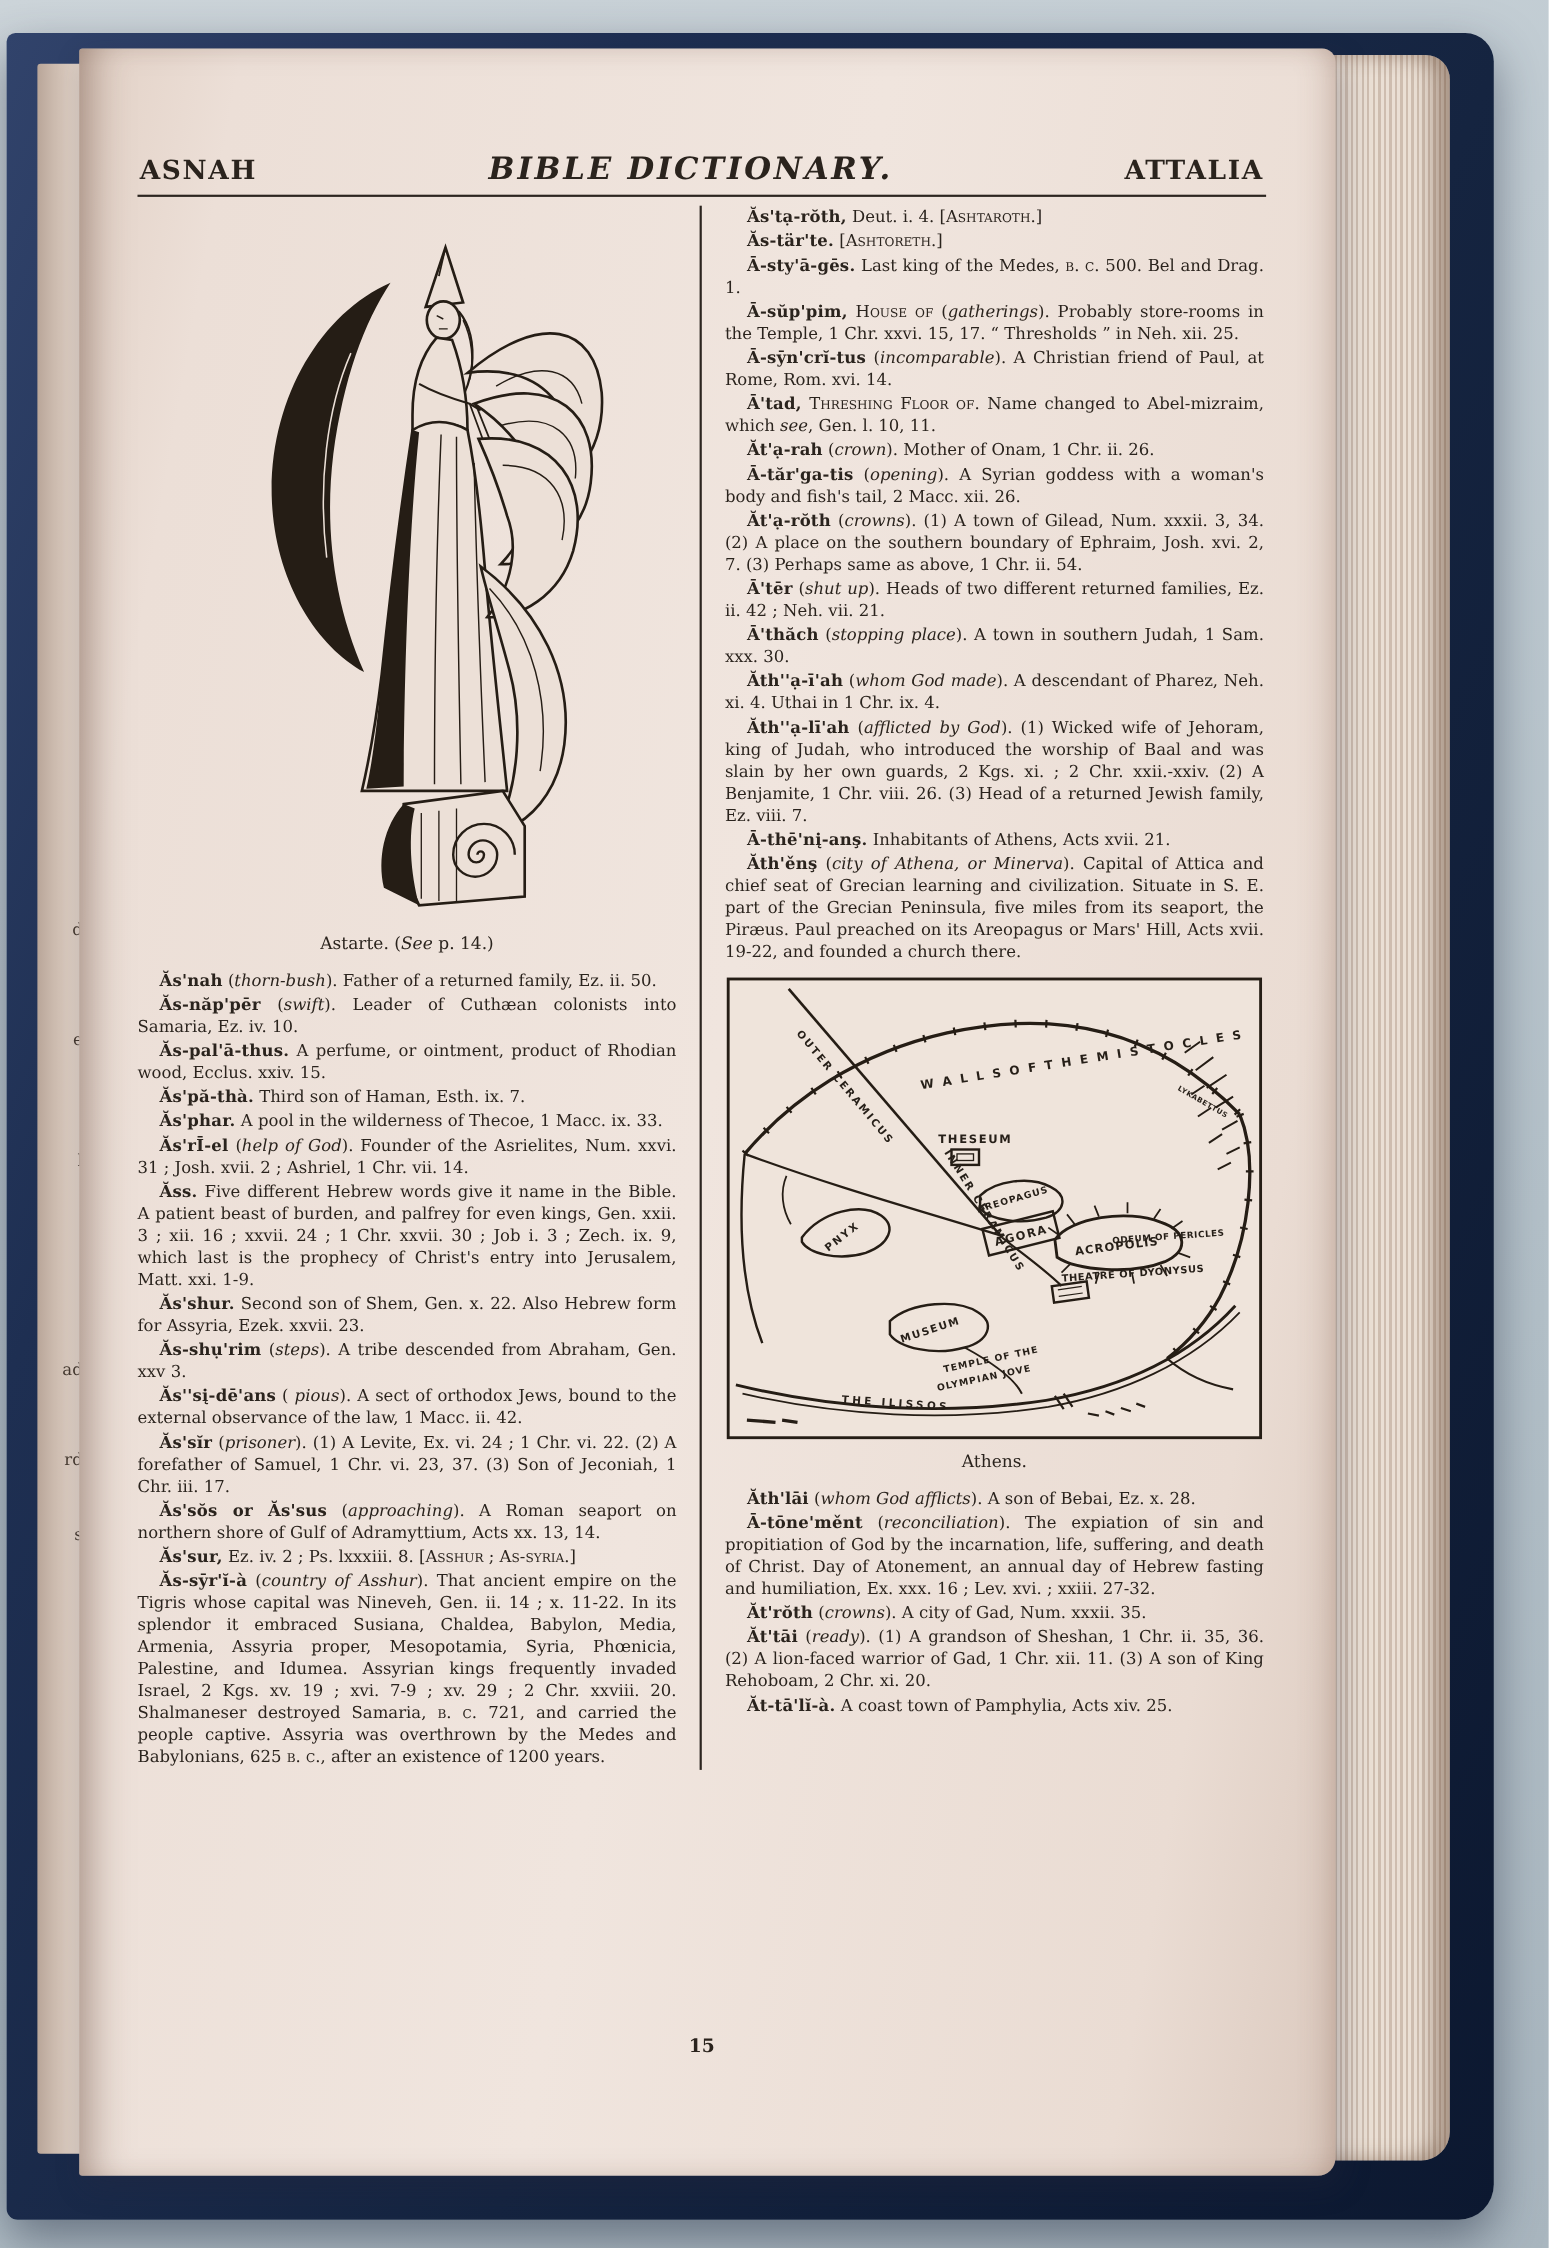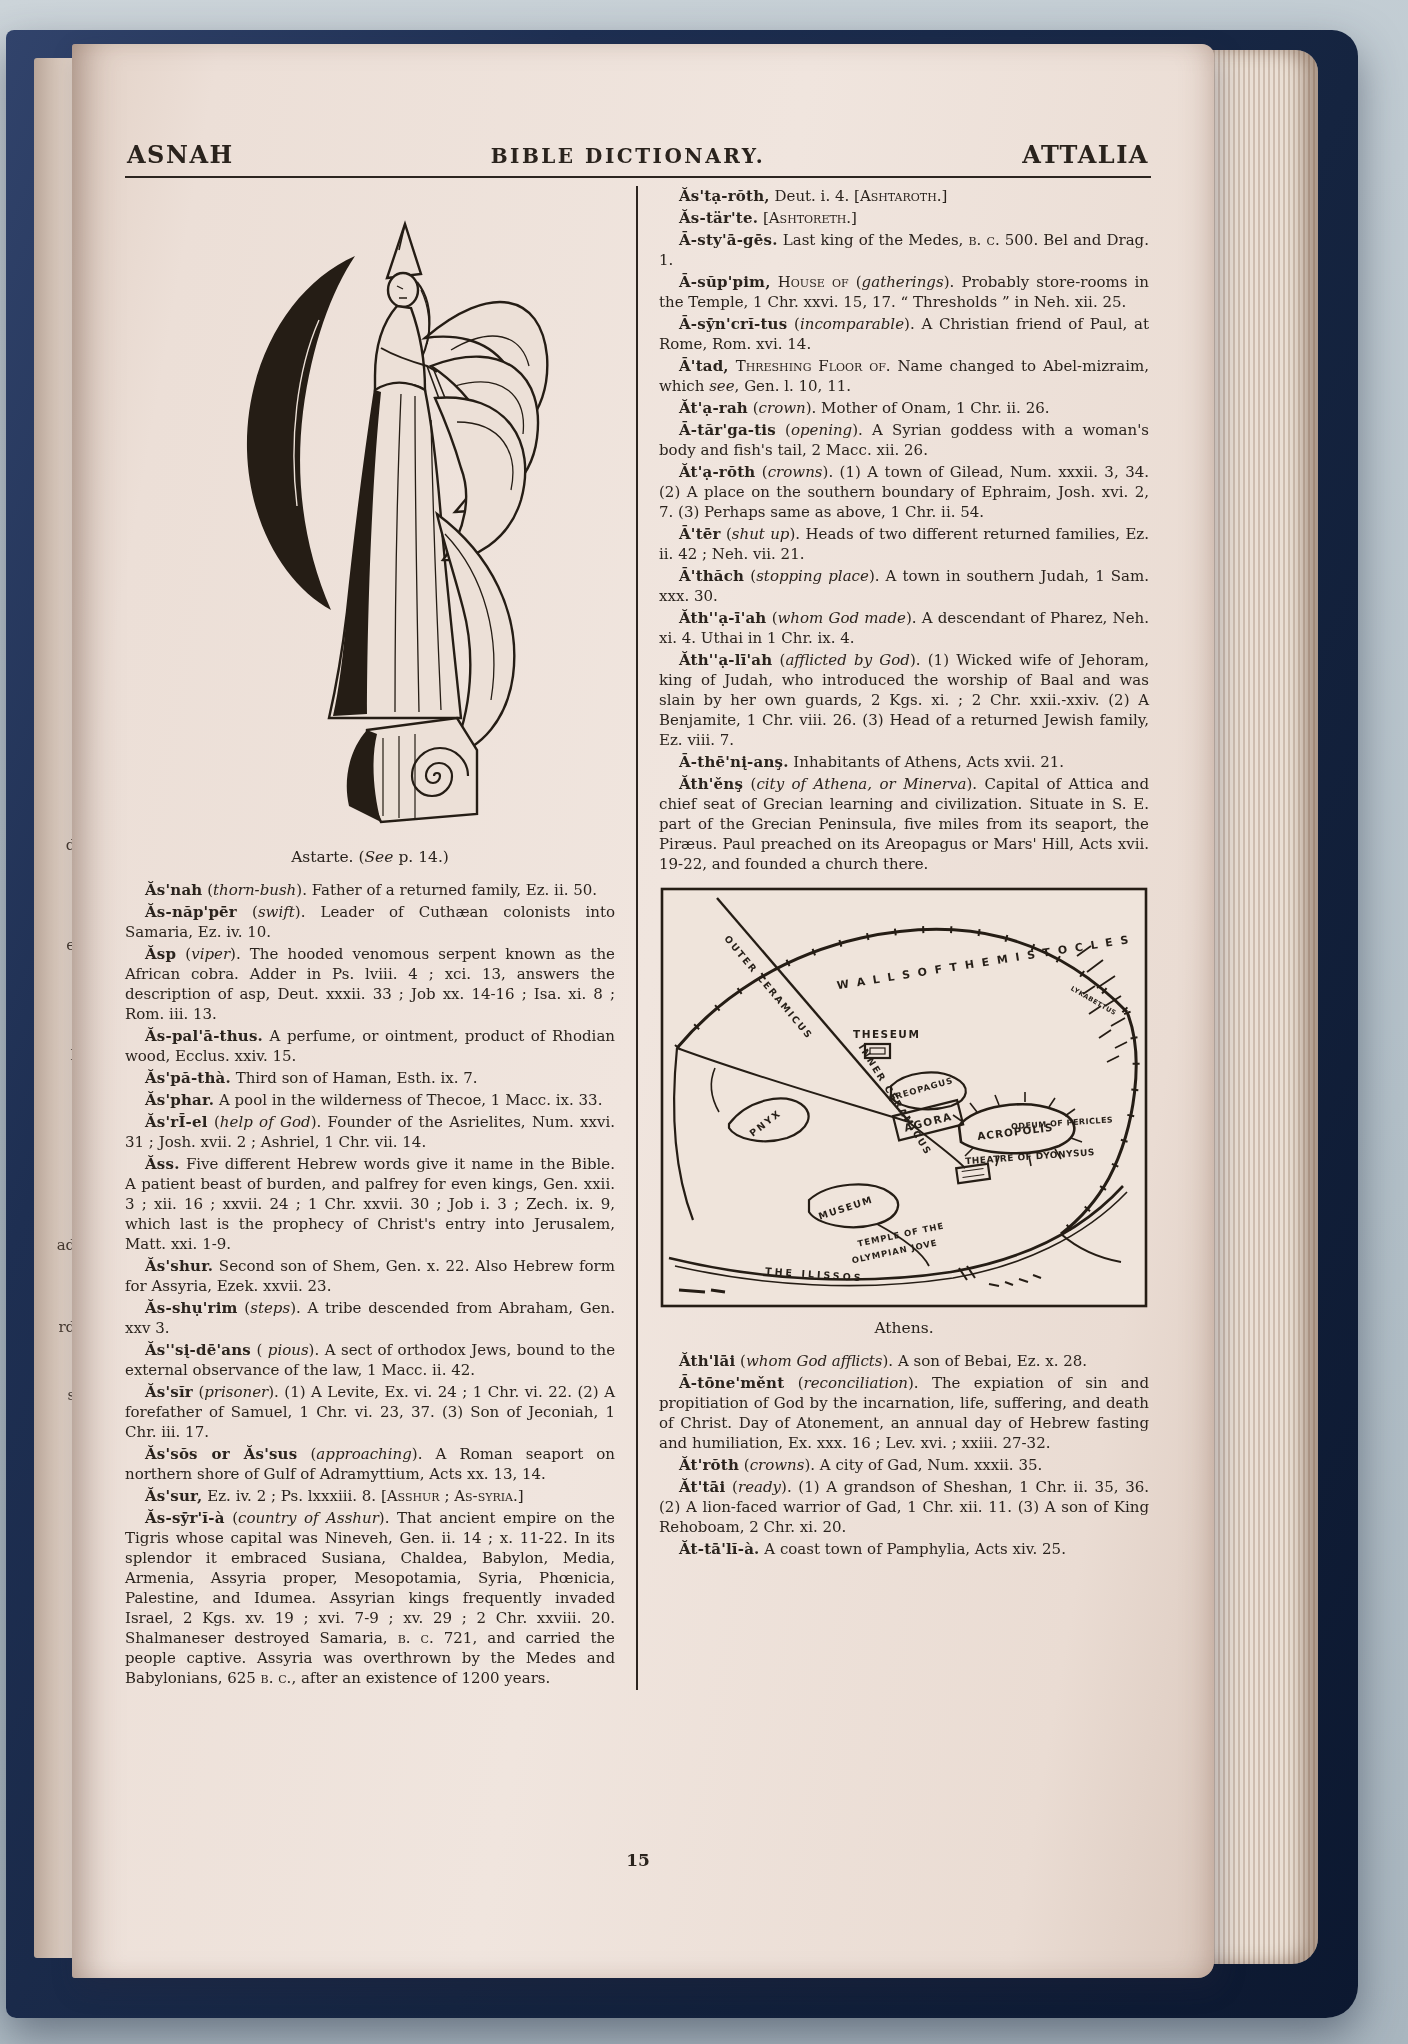--- a/index.html
+++ b/index.html
@@ -20,21 +20,21 @@
   .sliver span{position:absolute;right:-4px;font:15px/1 "DejaVu Serif",serif;color:#45392f;}
   .page{position:absolute;left:72px;top:44px;width:1142px;height:1934px;
     background:linear-gradient(100deg,#e2d1c6 0%,#ecdfd7 10%,#f0e5de 50%,#eadcd3 86%,#dbc9be 100%);
     border-radius:3px 12px 16px 3px;
     box-shadow:inset 28px 0 40px -22px rgba(80,45,30,.5),
                inset -20px 0 34px -22px rgba(110,70,50,.42),
                6px 10px 26px rgba(40,40,60,.28);}
   .content{position:absolute;left:53px;top:72px;width:1026px;color:#2a231d;}
   .hdr{display:flex;justify-content:space-between;align-items:baseline;padding:0 2px;}
   .h-side{font-weight:bold;font-size:24px;letter-spacing:1.5px;margin-top:24px;}
-  .h-center{font-weight:bold;font-size:20px;letter-spacing:2.5px;}
+  .h-center{font-weight:bold;font-style:italic;font-size:28px;letter-spacing:2.5px;}
   .rule{height:2px;background:#2c2520;margin-top:7px;}
   .cols{display:flex;margin-top:8px;}
   .col{width:490px;}
   .divider{width:2px;background:#2c2520;margin:0 21px;}
   .entry{margin:0 0 2px;text-indent:20px;font-size:15px;line-height:20px;
     text-align:justify;color:#2a231d;}
   .entry .term{font-weight:bold;letter-spacing:.2px;}
   .sc{font-variant:small-caps;}
   .fig{text-align:center;margin:4px 0 6px;}
   .figcap{text-align:center;font-size:15.5px;margin:2px 0 14px;}
@@ -106,21 +106,20 @@
                 <path d="M214,548 L214,626 M230,546 L230,628 M246,544 L246,628" stroke-width="1.2"></path>
                 <path d="M268,586 m-3,0 a3,3 0 1,1 6,0 a7,7 0 1,1 -14,0 a13,13 0 1,1 26,0 a20,20 0 1,1 -40,0 a28,28 0 1,1 56,0" stroke-width="2.2"></path>
                 <path d="M198,540 C180,560 174,590 180,616 L212,632 C204,602 202,568 208,544 Z" fill="#251d15" stroke="none"></path>
               </g>
             </svg>
           </div>
           <div class="figcap">Astarte.  (<i>See</i> p. 14.)</div>
           <div id="left-entries">
               <p class="entry"><b class="term">Ăs'nah</b><span> (<i>thorn-bush</i>).  Father of a returned family, Ez. ii. 50.</span></p>
               <p class="entry"><b class="term">Ăs-năp'pēr</b><span> (<i>swift</i>).  Leader of Cuthæan colonists into Samaria, Ez. iv. 10.</span></p>
-              <p class="entry"><b class="term">Ăsp</b><span> (<i>viper</i>).  The hooded venomous serpent known as the African cobra.  Adder in Ps. lviii. 4 ; xci. 13, answers the description of asp, Deut. xxxii. 33 ; Job xx. 14-16 ; Isa. xi. 8 ; Rom. iii. 13.</span></p>
               <p class="entry"><b class="term">Ăs-pal'ā-thus.</b><span>  A perfume, or ointment, product of Rhodian wood, Ecclus. xxiv. 15.</span></p>
               <p class="entry"><b class="term">Ăs'pă-thà.</b><span>  Third son of Haman, Esth. ix. 7.</span></p>
               <p class="entry"><b class="term">Ăs'phar.</b><span>  A pool in the wilderness of Thecoe, 1 Macc. ix. 33.</span></p>
               <p class="entry"><b class="term">Ăs'rĪ-el</b><span> (<i>help of God</i>).  Founder of the Asrielites, Num. xxvi. 31 ; Josh. xvii. 2 ; Ashriel, 1 Chr. vii. 14.</span></p>
               <p class="entry"><b class="term">Ăss.</b><span>  Five different Hebrew words give it name in the Bible.  A patient beast of burden, and palfrey for even kings, Gen. xxii. 3 ; xii. 16 ; xxvii. 24 ;  1 Chr. xxvii. 30 ; Job i. 3 ;  Zech. ix. 9, which last is the prophecy of Christ's entry into Jerusalem, Matt. xxi. 1-9.</span></p>
               <p class="entry"><b class="term">Ăs'shur.</b><span>  Second son of Shem, Gen. x. 22.  Also Hebrew form for Assyria, Ezek. xxvii. 23.</span></p>
               <p class="entry"><b class="term">Ăs-shụ'rim</b><span> (<i>steps</i>).  A tribe descended from Abraham, Gen. xxv 3.</span></p>
               <p class="entry"><b class="term">Ăs''sį-dē'ans</b><span> ( <i>pious</i>).  A sect of orthodox Jews, bound to the external observance of the law, 1 Macc. ii. 42.</span></p>
               <p class="entry"><b class="term">Ăs'sĭr</b><span> (<i>prisoner</i>).  (1) A Levite, Ex. vi. 24 ;  1 Chr. vi. 22.  (2) A forefather of Samuel, 1 Chr. vi. 23, 37.  (3) Son of Jeconiah, 1 Chr. iii. 17.</span></p>
               <p class="entry"><b class="term">Ăs'sŏs or Ăs'sus</b><span> (<i>approaching</i>).  A Roman seaport on northern shore of Gulf of Adramyttium, Acts xx. 13, 14.</span></p>

